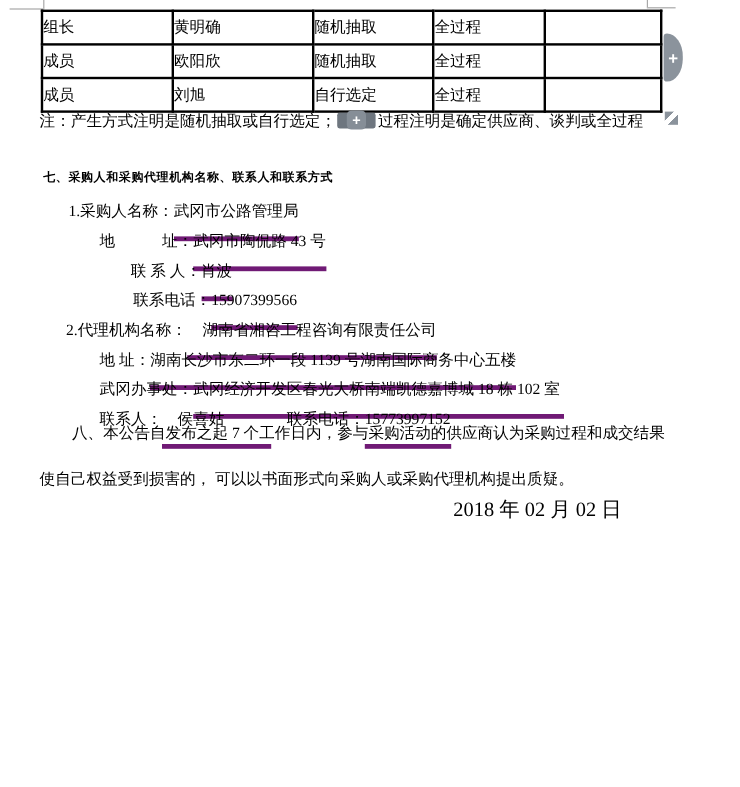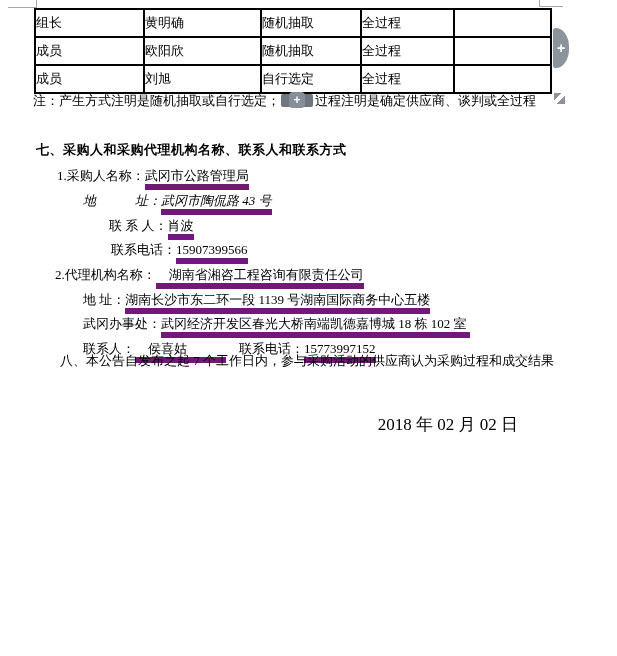--- a/index.html
+++ b/index.html
@@ -35,25 +35,25 @@
     position:absolute;left:553px;top:28px;width:16px;height:40px;background:#8b939c;
     border-radius:3px 14px 14px 3px / 3px 20px 20px 3px;color:#fff;text-align:center;
     font:bold 14px/40px "Liberation Sans","DejaVu Sans",sans-serif;cursor:pointer;
   }
   .corner-grip{
     position:absolute;left:554px;top:93px;width:11px;height:11px;
     background:linear-gradient(135deg,#8b939c 36%,#ffffff 36%,#ffffff 62%,#8b939c 62%);
     cursor:pointer;
   }
   
-  .heading{position:absolute;left:36px;top:141px;font-size:13px;font-weight:bold;letter-spacing:.5px;white-space:pre;}
+  .heading{position:absolute;left:36px;top:141px;font-size:10px;font-weight:bold;letter-spacing:.5px;white-space:pre;}
   .line{position:absolute;font-size:13px;white-space:pre;}
-  .u{border-bottom:6px solid #701a75;padding-bottom:1px;}
+  .u{border-bottom:4px solid #701a75;padding-bottom:14px;}
   .l1{left:57px;top:167px;}
-  .l2{left:83px;top:192px;font-style:italic;}
+  .l2{left:83px;top:192px;}
   .l3{left:83px;top:217px;margin-left:26px;}
   .l4{left:83px;top:241px;margin-left:28px;}
   .l5{left:55px;top:266px;}
   .l6{left:83px;top:291px;}
   .l7{left:83px;top:315px;}
   .l8{left:83px;top:340px;}
   .p8l1{left:60px;top:352px;}
   .p8l2{left:33px;top:390px;}
   .date-line{position:absolute;top:413px;right:99px;font-size:17px;white-space:pre;}
 </style>
@@ -120,16 +120,17 @@
 
   <div class="line l5"><span>2.代理机构名称：</span><span class="u">　湖南省湘咨工程咨询有限责任公司</span></div>
 
   <div class="line l6"><span>地 址：</span><span class="u">湖南长沙市东二环一段 1139 号湖南国际商务中心五楼</span></div>
 
   <div class="line l7"><span>武冈办事处：</span><span class="u">武冈经济开发区春光大桥南端凯德嘉博城 18 栋 102 室 </span></div>
 
   <div class="line l8"><span>联系人：</span><span class="u">　侯喜姑　　　</span><span>　</span><span>联系电话：</span><span class="u">15773997152</span></div>
 
   <div class="line p8l1">八、本公告自发布之起 7 个工作日内，参与采购活动的供应商认为采购过程和成交结果</div>
+  <div class="line p8l2">使自己权益受到损害的， 可以以书面形式向采购人或采购代理机构提出质疑。</div>
 
   <div class="date-line">2018 年 02 月 02 日</div>
 
 </div>
 
 </body></html>

